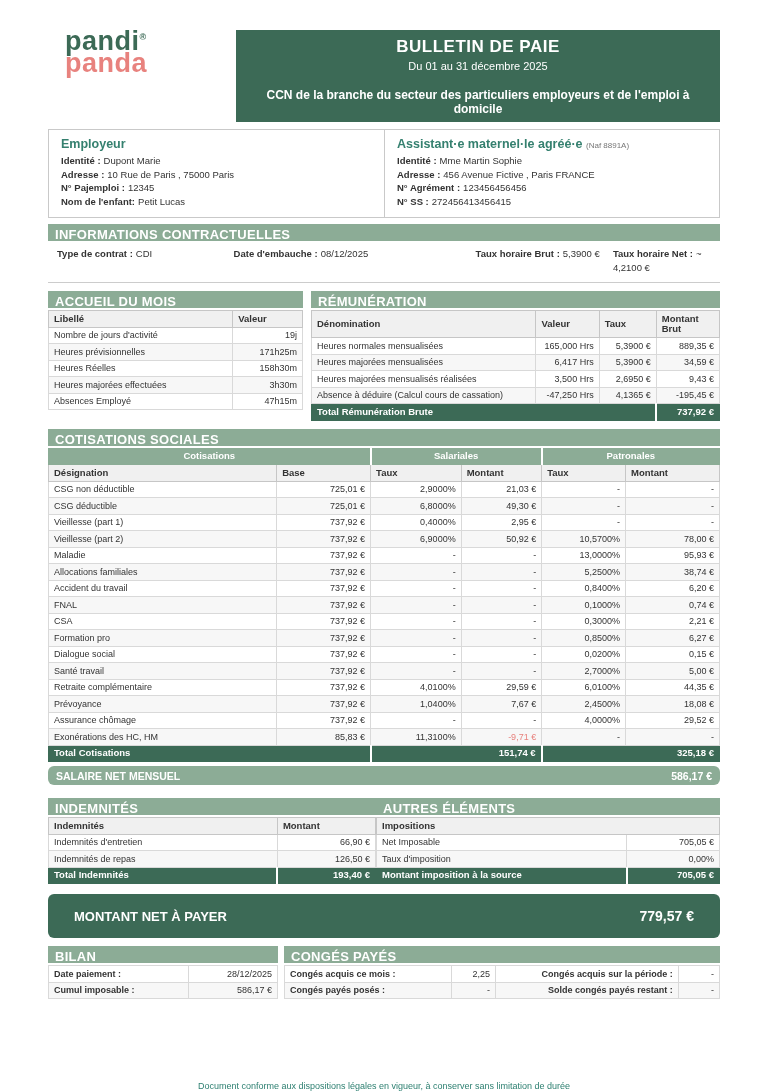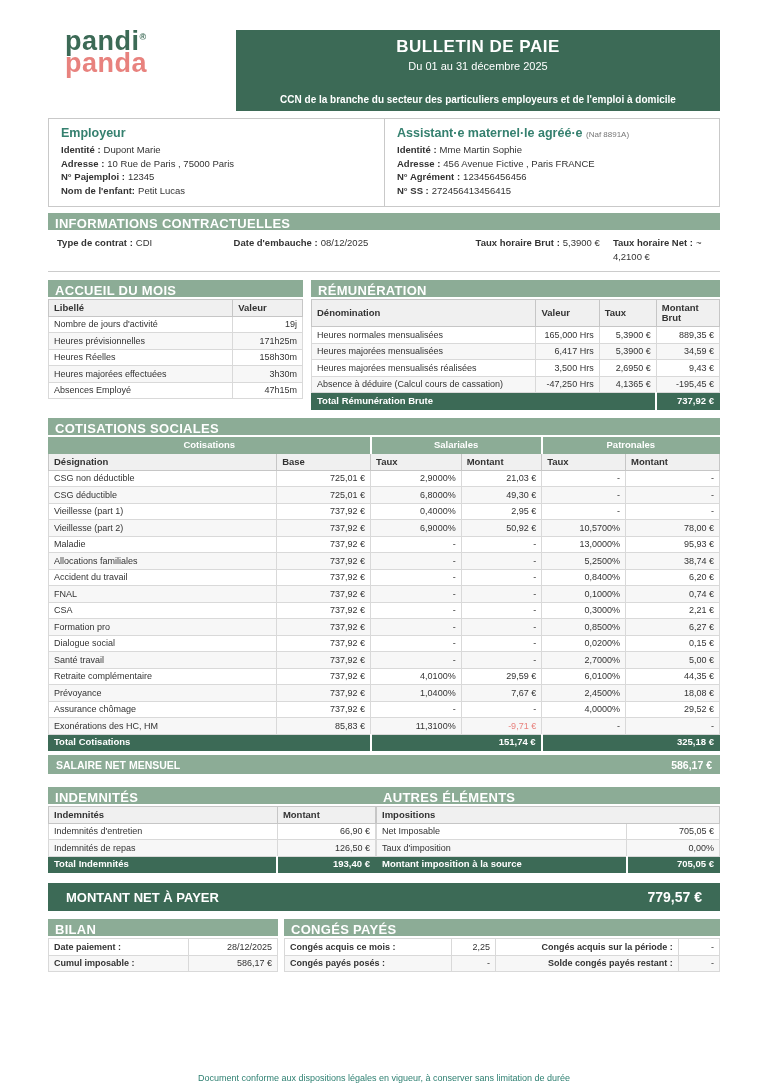--- a/index.html
+++ b/index.html
@@ -16,39 +16,39 @@
   .logo { margin-left:17px; line-height:0.82; font-weight:bold; letter-spacing:0.5px; }
   .logo .l1 { font-size:27px; color:#3c6a56; }
   .logo .reg { font-size:9px; vertical-align:super; color:#3c6a56; }
   .logo .l2 { font-size:27px; color:#e8827e; }
   .header-box {
     margin-left:auto; width:484px; background:#3c6a56; color:#fff;
     text-align:center; padding:7px 6px 6px; min-height:57px;
   }
   .h-title { font-size:17px; font-weight:bold; letter-spacing:0.5px; }
   .h-period { font-size:11px; margin-top:3px; }
-  .h-ccn { font-size:10px; margin-top:22px; font-weight:bold; }
+  .h-ccn { font-size:12px; margin-top:16px; font-weight:bold; }
 
   
   .parties { display:flex; border:1px solid #c9c9c9; margin-top:7px; }
   .party { flex:1 1 50%; padding:7px 12px 9px; }
   .party + .party { border-left:1px solid #c9c9c9; }
   .party-title { color:#35806f; font-size:12.5px; font-weight:bold; margin-bottom:3px; }
   .party-title .naf { font-size:8px; color:#777; font-weight:normal; }
   .pair { font-size:9.5px; line-height:13.5px; }
   .pair-label { font-weight:bold; margin-right:3px; }
 
   
   .section-bar {
     background:#8cac96; color:#fff; font-weight:bold; font-size:13px;
     padding:3px 7px; height:17px; letter-spacing:0.3px;
   }
-  .banner { display:flex; justify-content:space-between; align-items:center; color:#fff; font-weight:bold; }
+  .banner { display:flex; justify-content:space-between; align-items:center; color:#fff; font-weight:bold;border-radius:6px; }
   .banner.sage { background:#8cac96; height:19px; padding:0 8px; font-size:10.5px; margin-top:4px; }
-  .banner.dark { background:#3c6a56; height:28px; padding:0 18px; font-size:13px; margin-top:10px; }
+  .banner.dark { background:#3c6a56; height:44px; padding:0 26px; font-size:13px; margin-top:10px; }
   .banner.dark .banner-value { font-size:14px; }
 
   
   .contract-row { display:flex; padding:6px 9px 8px; border-bottom:1px solid #cccccc; }
   .contract-row .pair { font-size:9.5px; }
   .contract-row .pair:nth-child(1){ width:27%; }
   .contract-row .pair:nth-child(2){ width:37%; }
   .contract-row .pair:nth-child(3){ width:21%; }
   .contract-row .pair:nth-child(4){ width:15%; }
 
@@ -87,21 +87,21 @@
   .t-cotis col.c4{width:12%} .t-cotis col.c5{width:12.5%} .t-cotis col.c6{width:14%}
   .t-indem col.c1{width:70%} .t-indem col.c2{width:30%}
   .t-autres col.c1{width:73%} .t-autres col.c2{width:27%}
   .t-bilan col.c1{width:61%} .t-bilan col.c2{width:39%}
   .t-bilan td:first-child { font-weight:bold; }
   .t-conges col.c1{width:38.5%} .t-conges col.c2{width:10%} .t-conges col.c3{width:42%} .t-conges col.c4{width:9.5%}
   .t-conges td:nth-child(1){ font-weight:bold; }
   .t-conges td:nth-child(3){ font-weight:bold; text-align:right; }
 
   .footer {
-    position:absolute; bottom:8px; left:0; width:768px; text-align:center;
+    position:absolute; bottom:0; left:0; width:768px; text-align:center;
     font-size:9px; color:#2f8072;
   }
 </style>
 </head>
 <body>
 
 <div class="page">
 
   <div class="top-row">
     <div class="logo">

